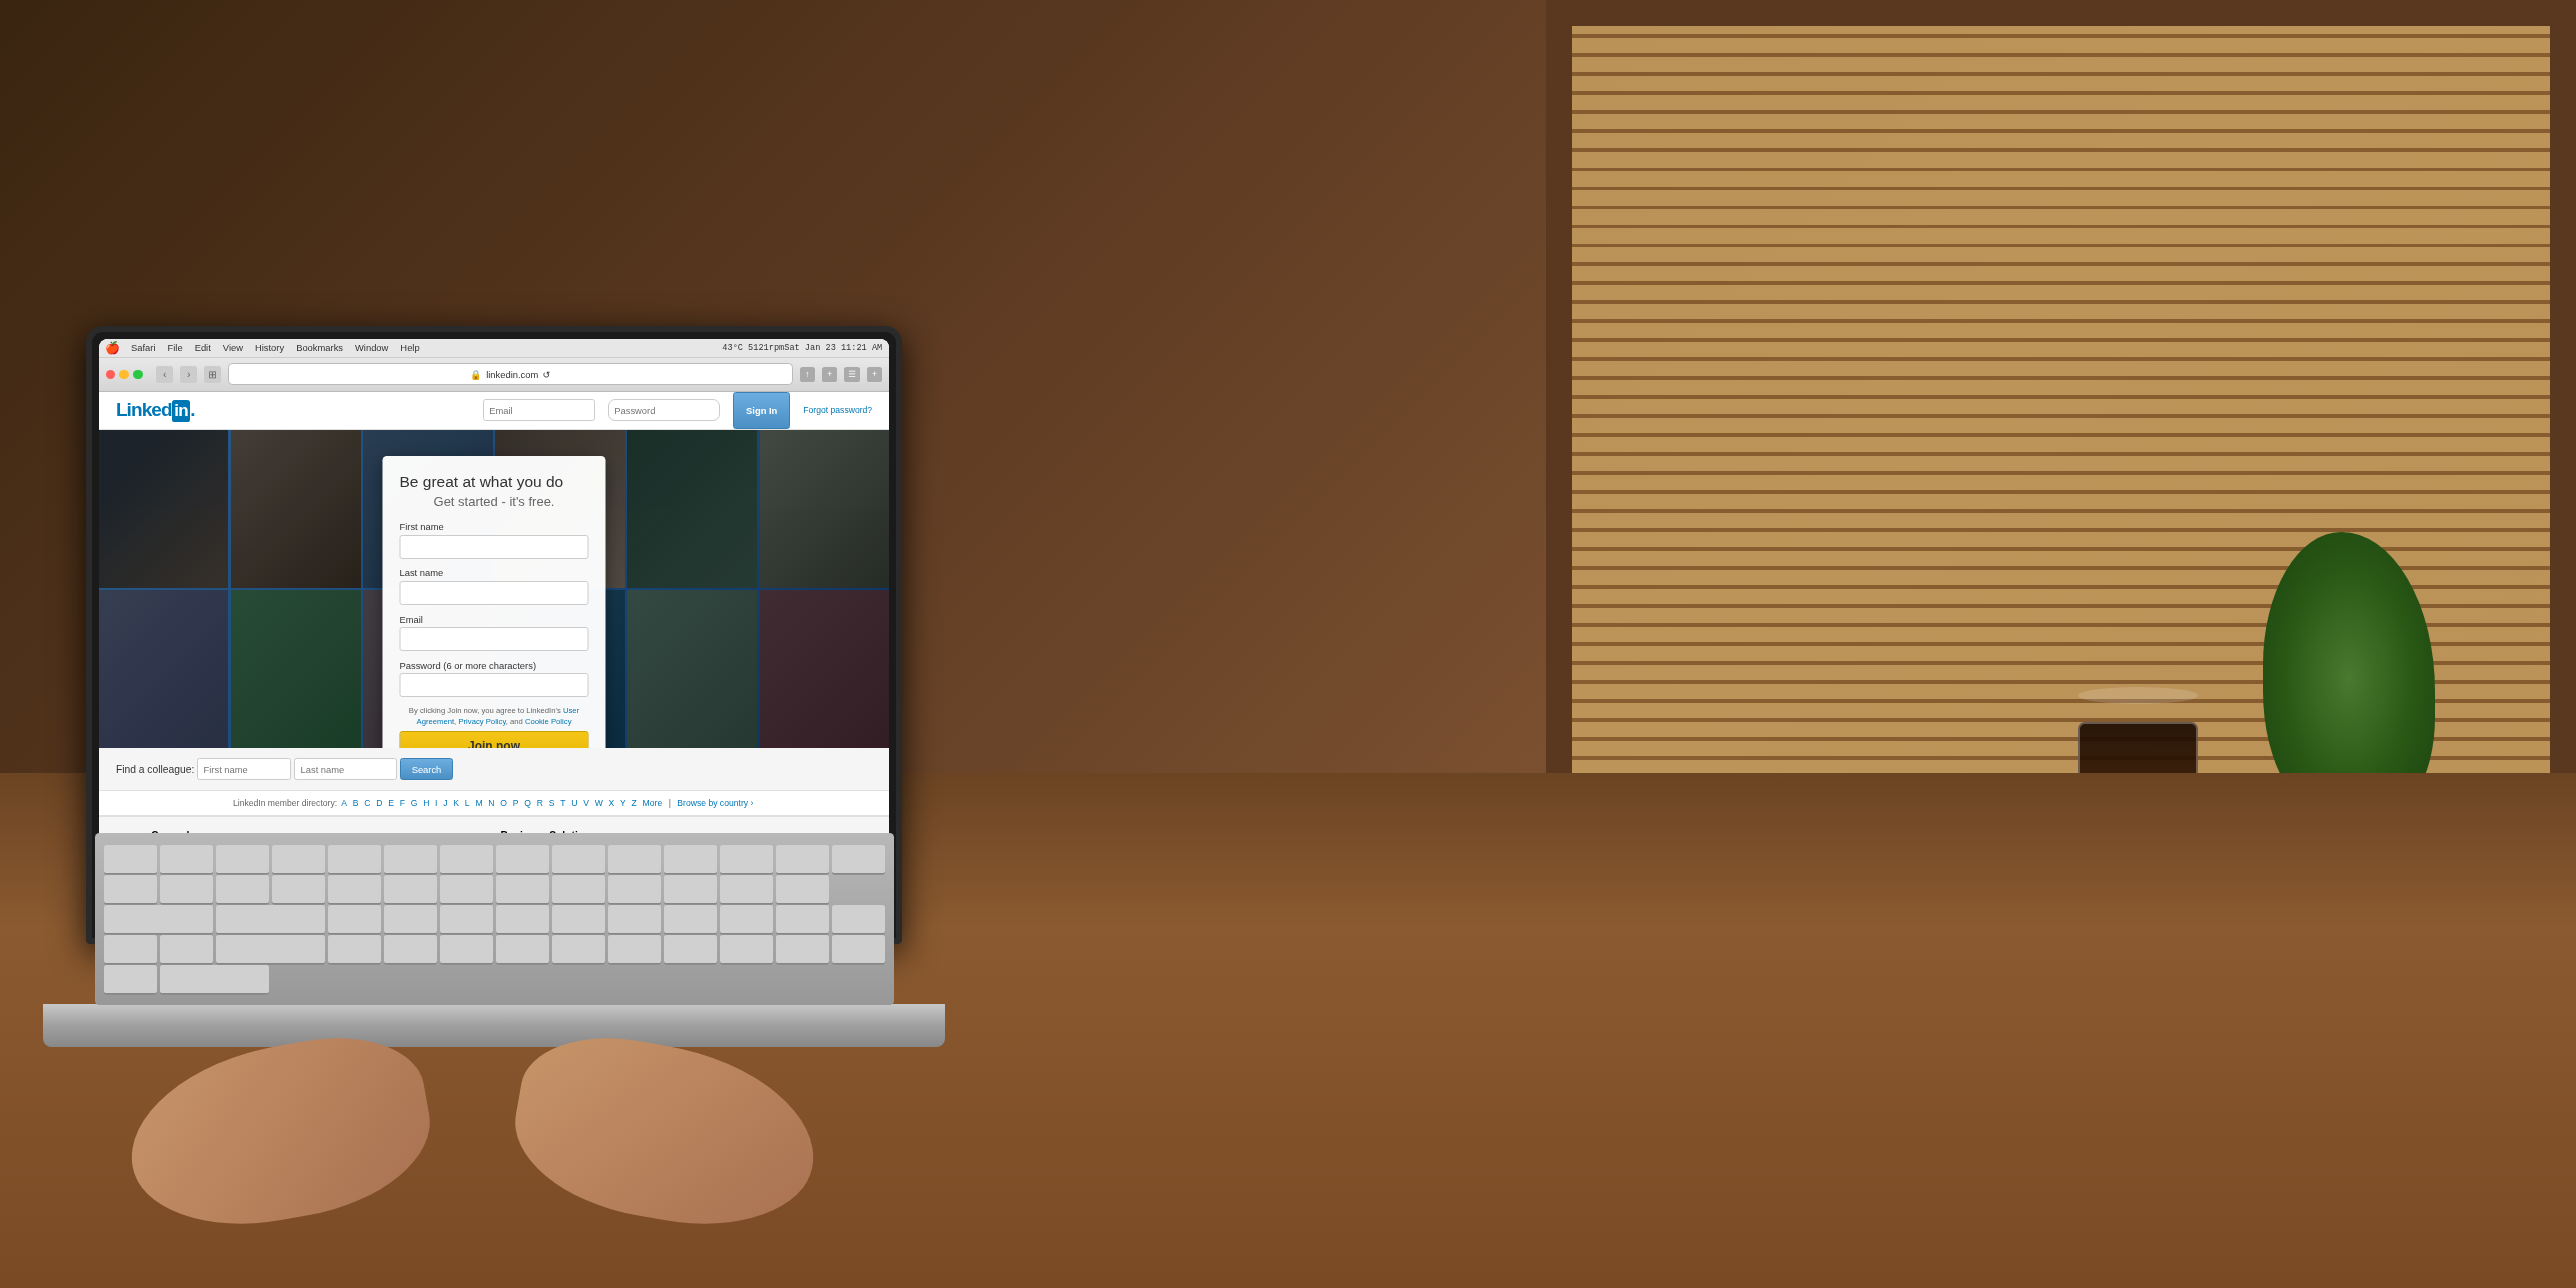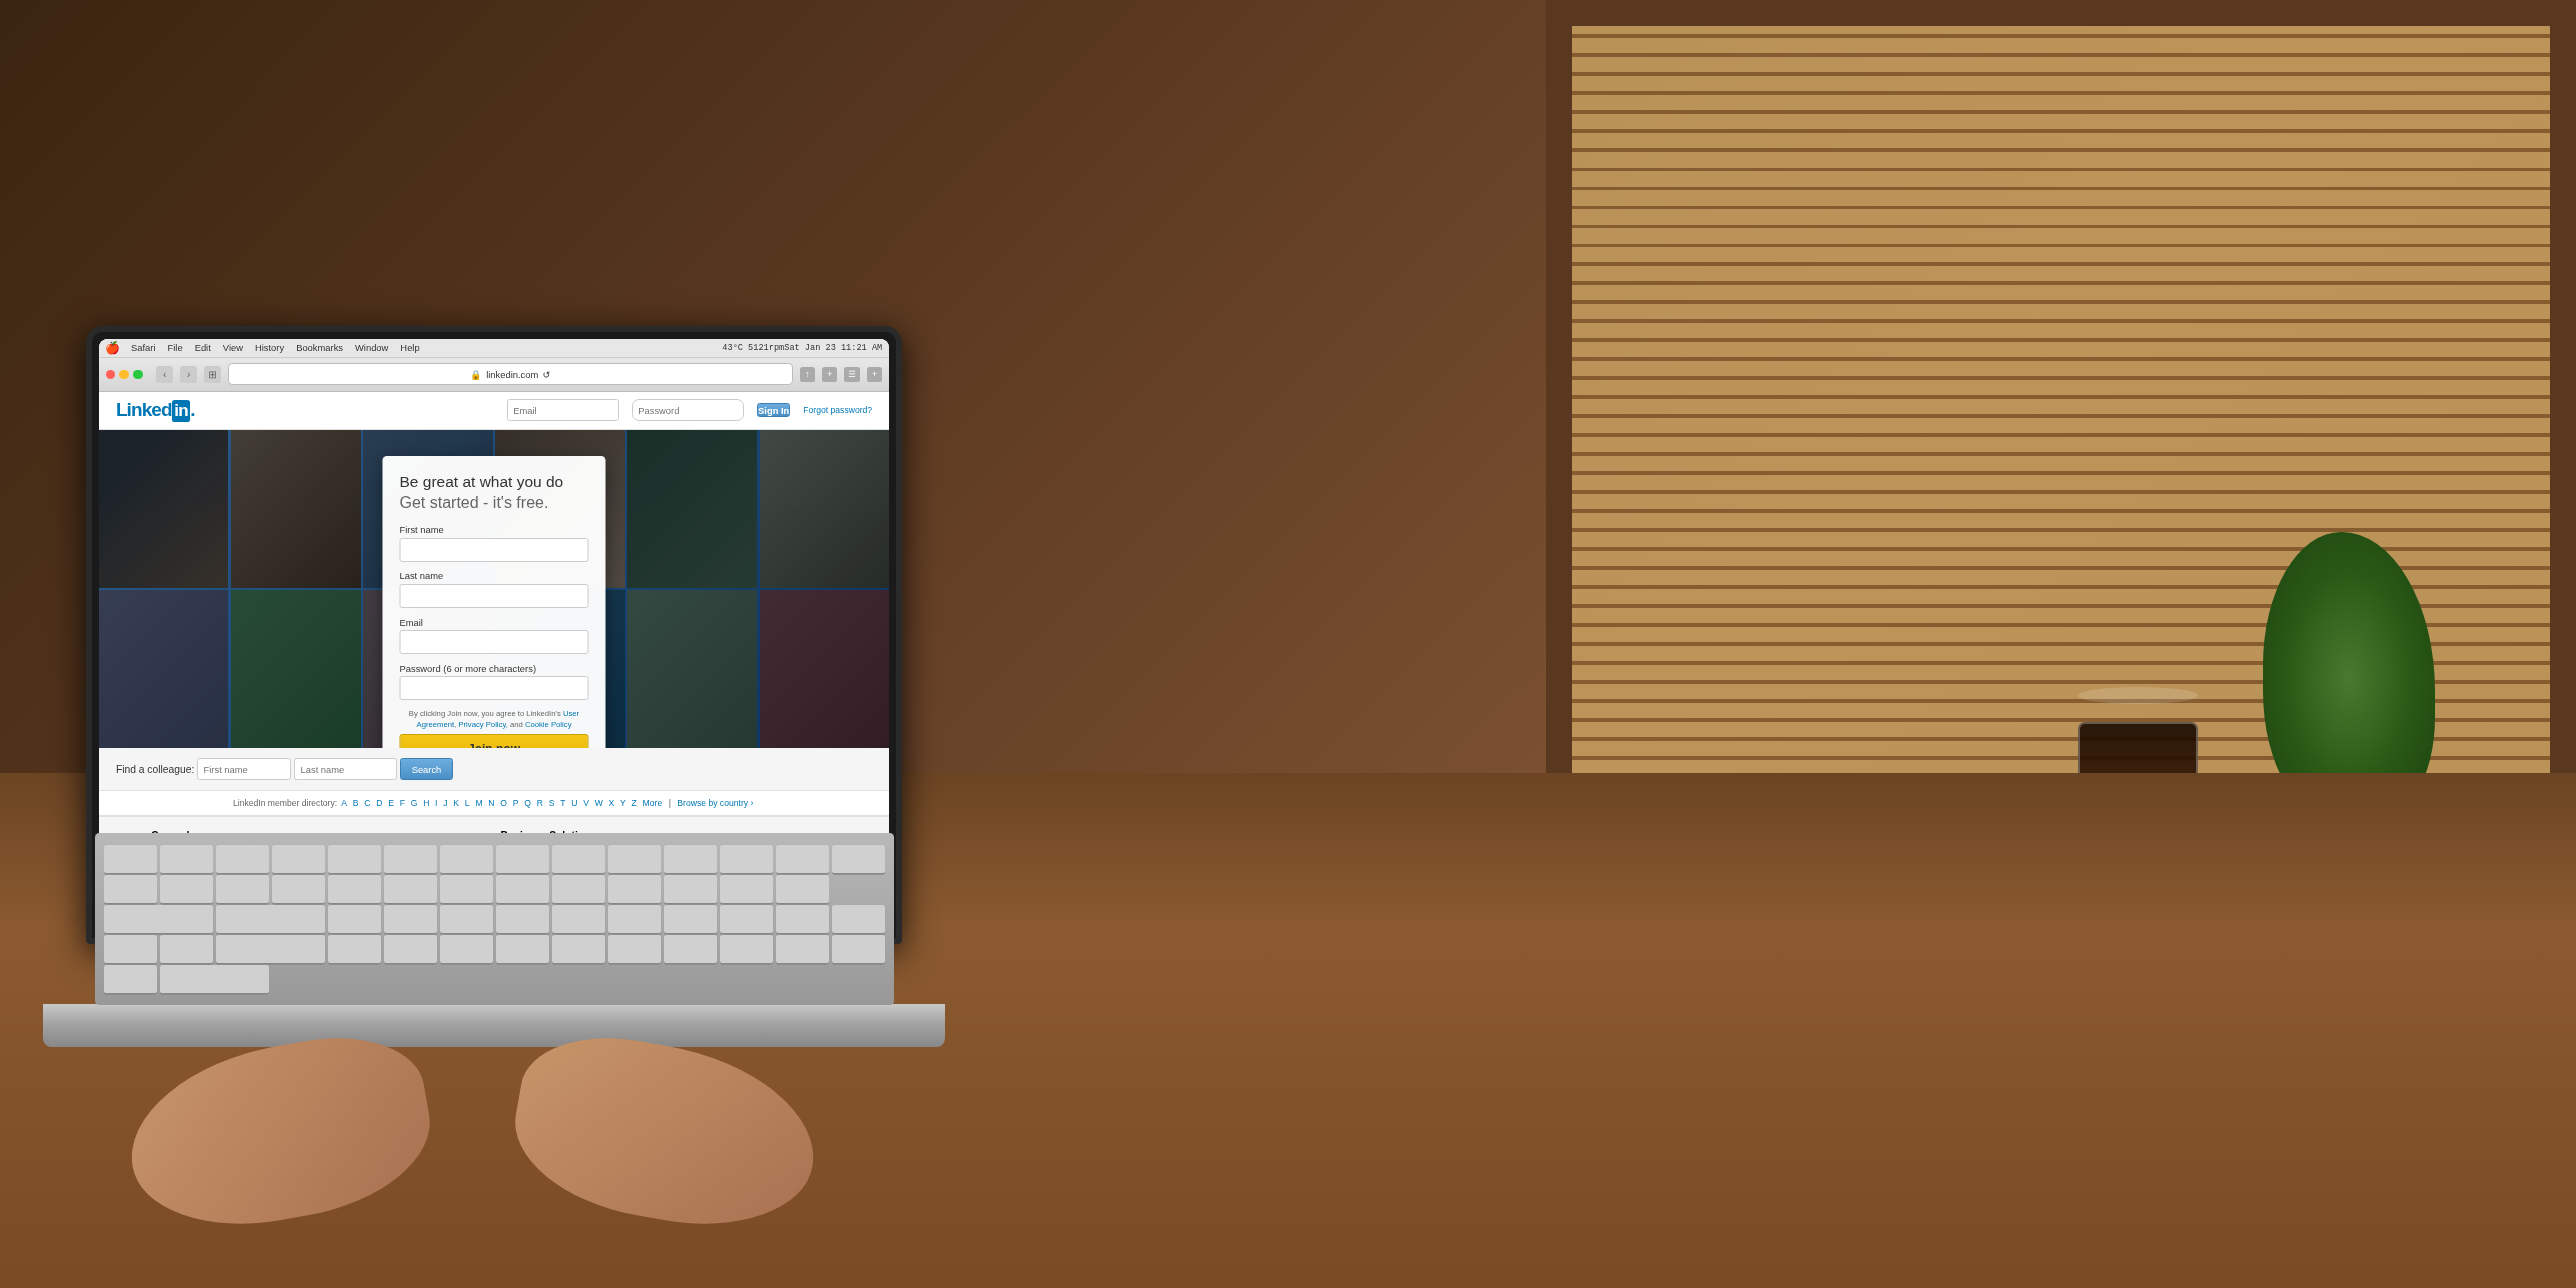--- a/index.html
+++ b/index.html
@@ -369,22 +369,22 @@
     .li-password-input {
       width: 112px;
       height: 22px;
       border: 0.9px solid #ccc;
       border-radius: 7px;
       font-size: 9.4px;
       padding: 0 5.2px;
       color: #aaa;
     }
     .li-signin-btn {
-      height: 14px;
-      padding: 0 0;
+      height: 37px;
+      padding: 0 12px;
       background: linear-gradient(180deg, #6dade0 0%, #4a90c4 100%);
       color: #fff;
       border: 0.9px solid #3a80b4;
       border-radius: 2.6px;
       font-size: 9.4px;
       cursor: pointer;
       font-weight: bold;
     }
     .li-forgot {
       font-size: 8.6px;
@@ -440,21 +440,22 @@
       box-shadow: 0 4.3px 17px rgba(0,0,0,0.4);
       z-index: 10;
     }
     .signup-title {
       font-size: 15.5px;
       font-weight: 300;
       color: #333;
       margin-bottom: 3.4px;
     }
     .signup-subtitle {
-      font-size: 16px;
+      font-size: 13px;
+      text-align: center;
       color: #666;
       margin-bottom: 12px;
     }
     .form-group {
       margin-bottom: 8.6px;
     }
     .form-label {
       font-size: 9.4px;
       color: #333;
       display: block;

